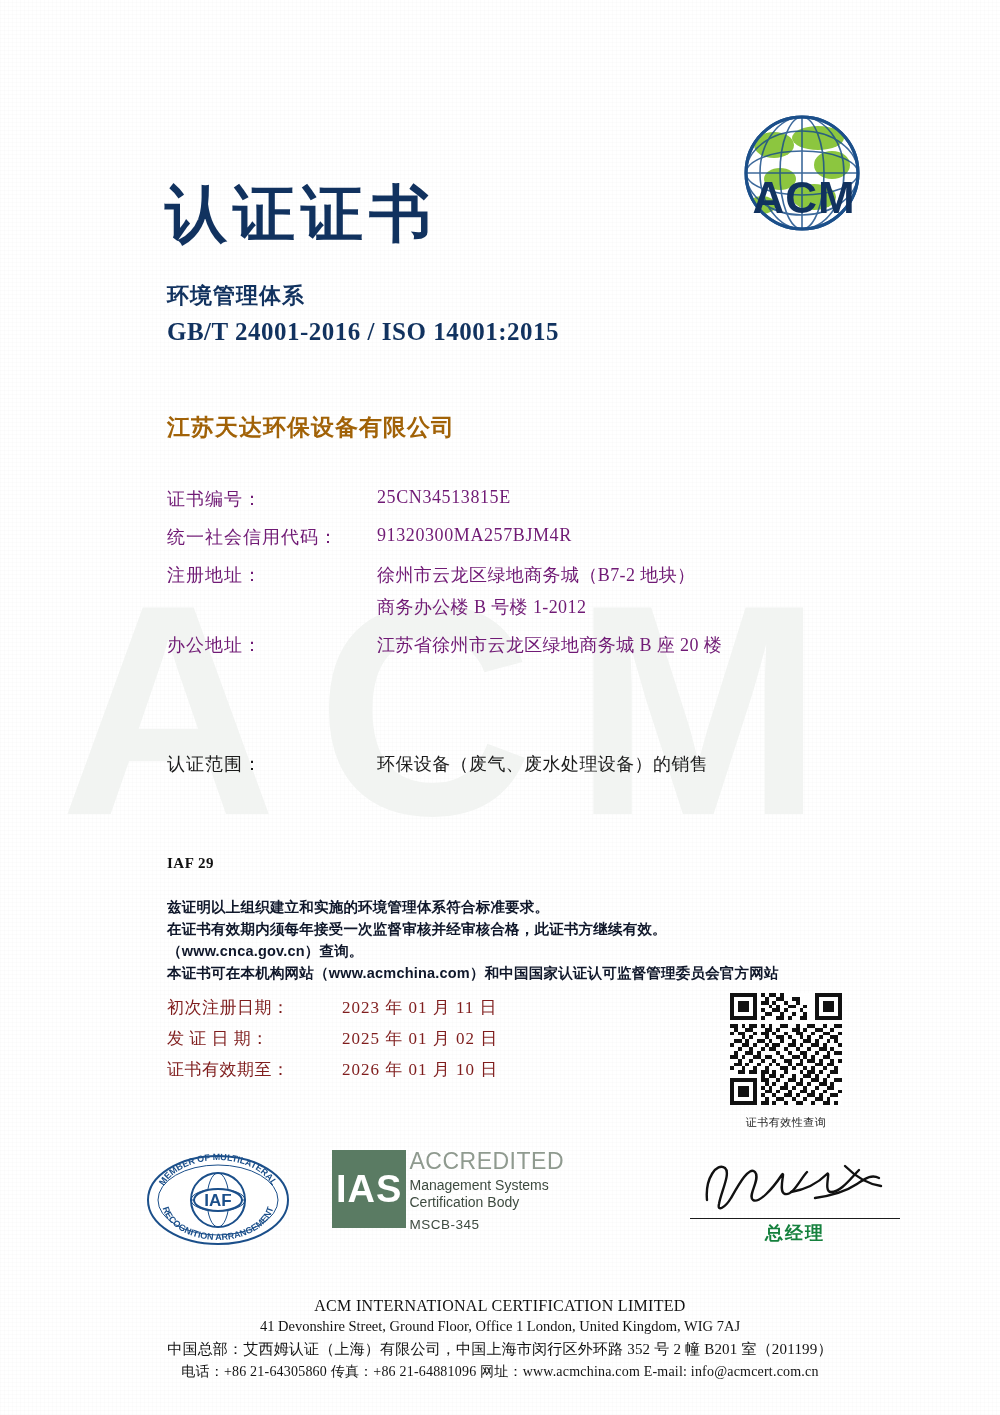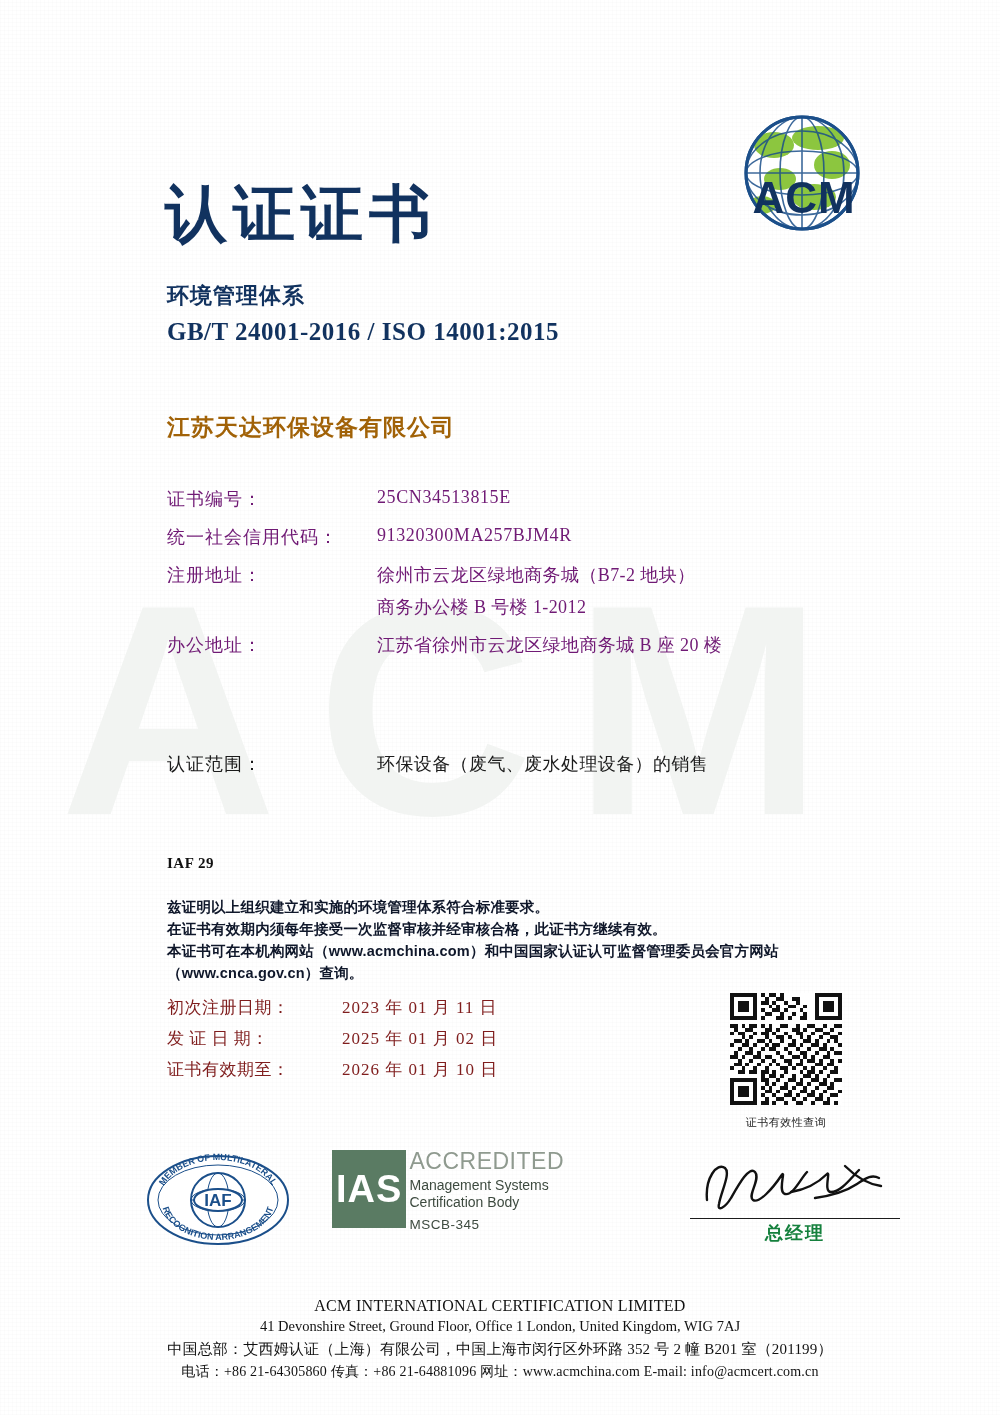--- a/index.html
+++ b/index.html
@@ -363,22 +363,22 @@
 
   <div class="scope">
     <div class="info-label">认证范围：</div>
     <div class="info-value">环保设备（废气、废水处理设备）的销售</div>
   </div>
 
   <div class="iaf-code">IAF 29</div>
   <div class="statement">
     <div>兹证明以上组织建立和实施的环境管理体系符合标准要求。</div>
     <div>在证书有效期内须每年接受一次监督审核并经审核合格，此证书方继续有效。</div>
+    <div>（www.cnca.gov.cn）查询。</div>
     <div>本证书可在本机构网站（www.acmchina.com）和中国国家认证认可监督管理委员会官方网站</div>
-    <div>（www.cnca.gov.cn）查询。</div>
   </div>
 
   <div class="dates">
     <div class="date-row">
       <div class="date-label">初次注册日期：</div>
       <div class="date-value">2023 年 01 月 11 日</div>
     </div>
     <div class="date-row">
       <div class="date-label">发 证 日 期：</div>
       <div class="date-value">2025 年 01 月 02 日</div>

